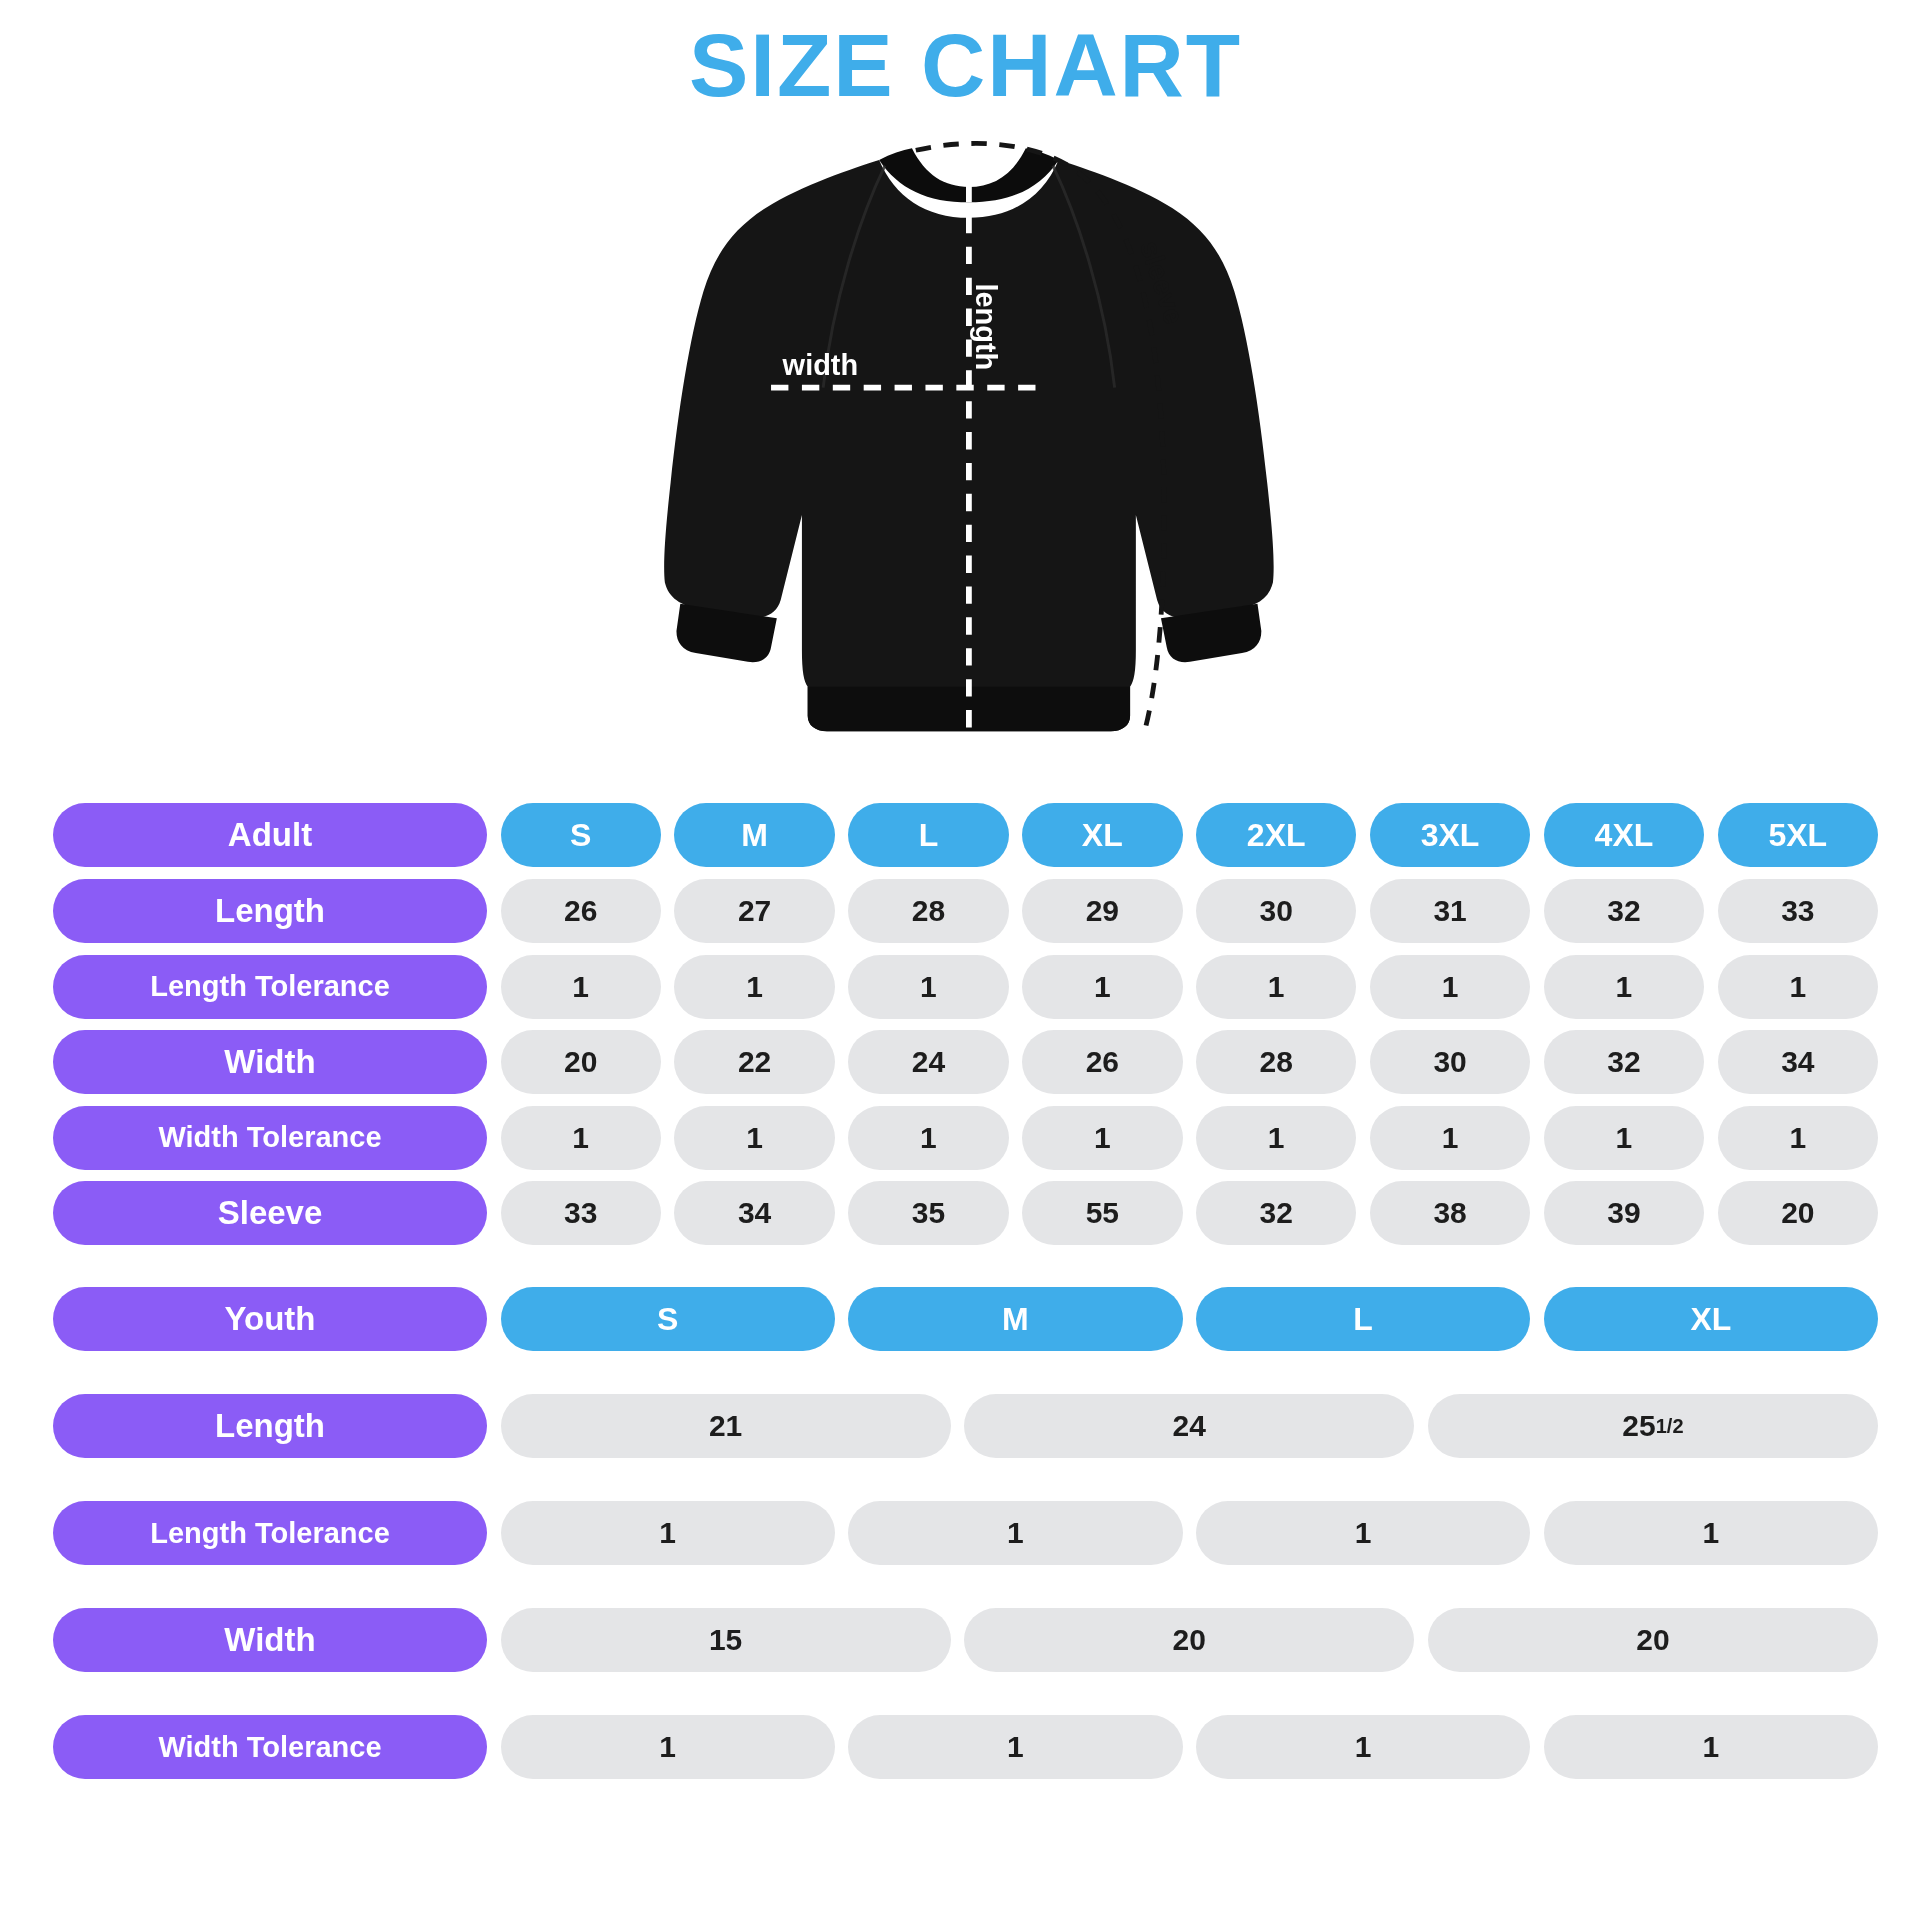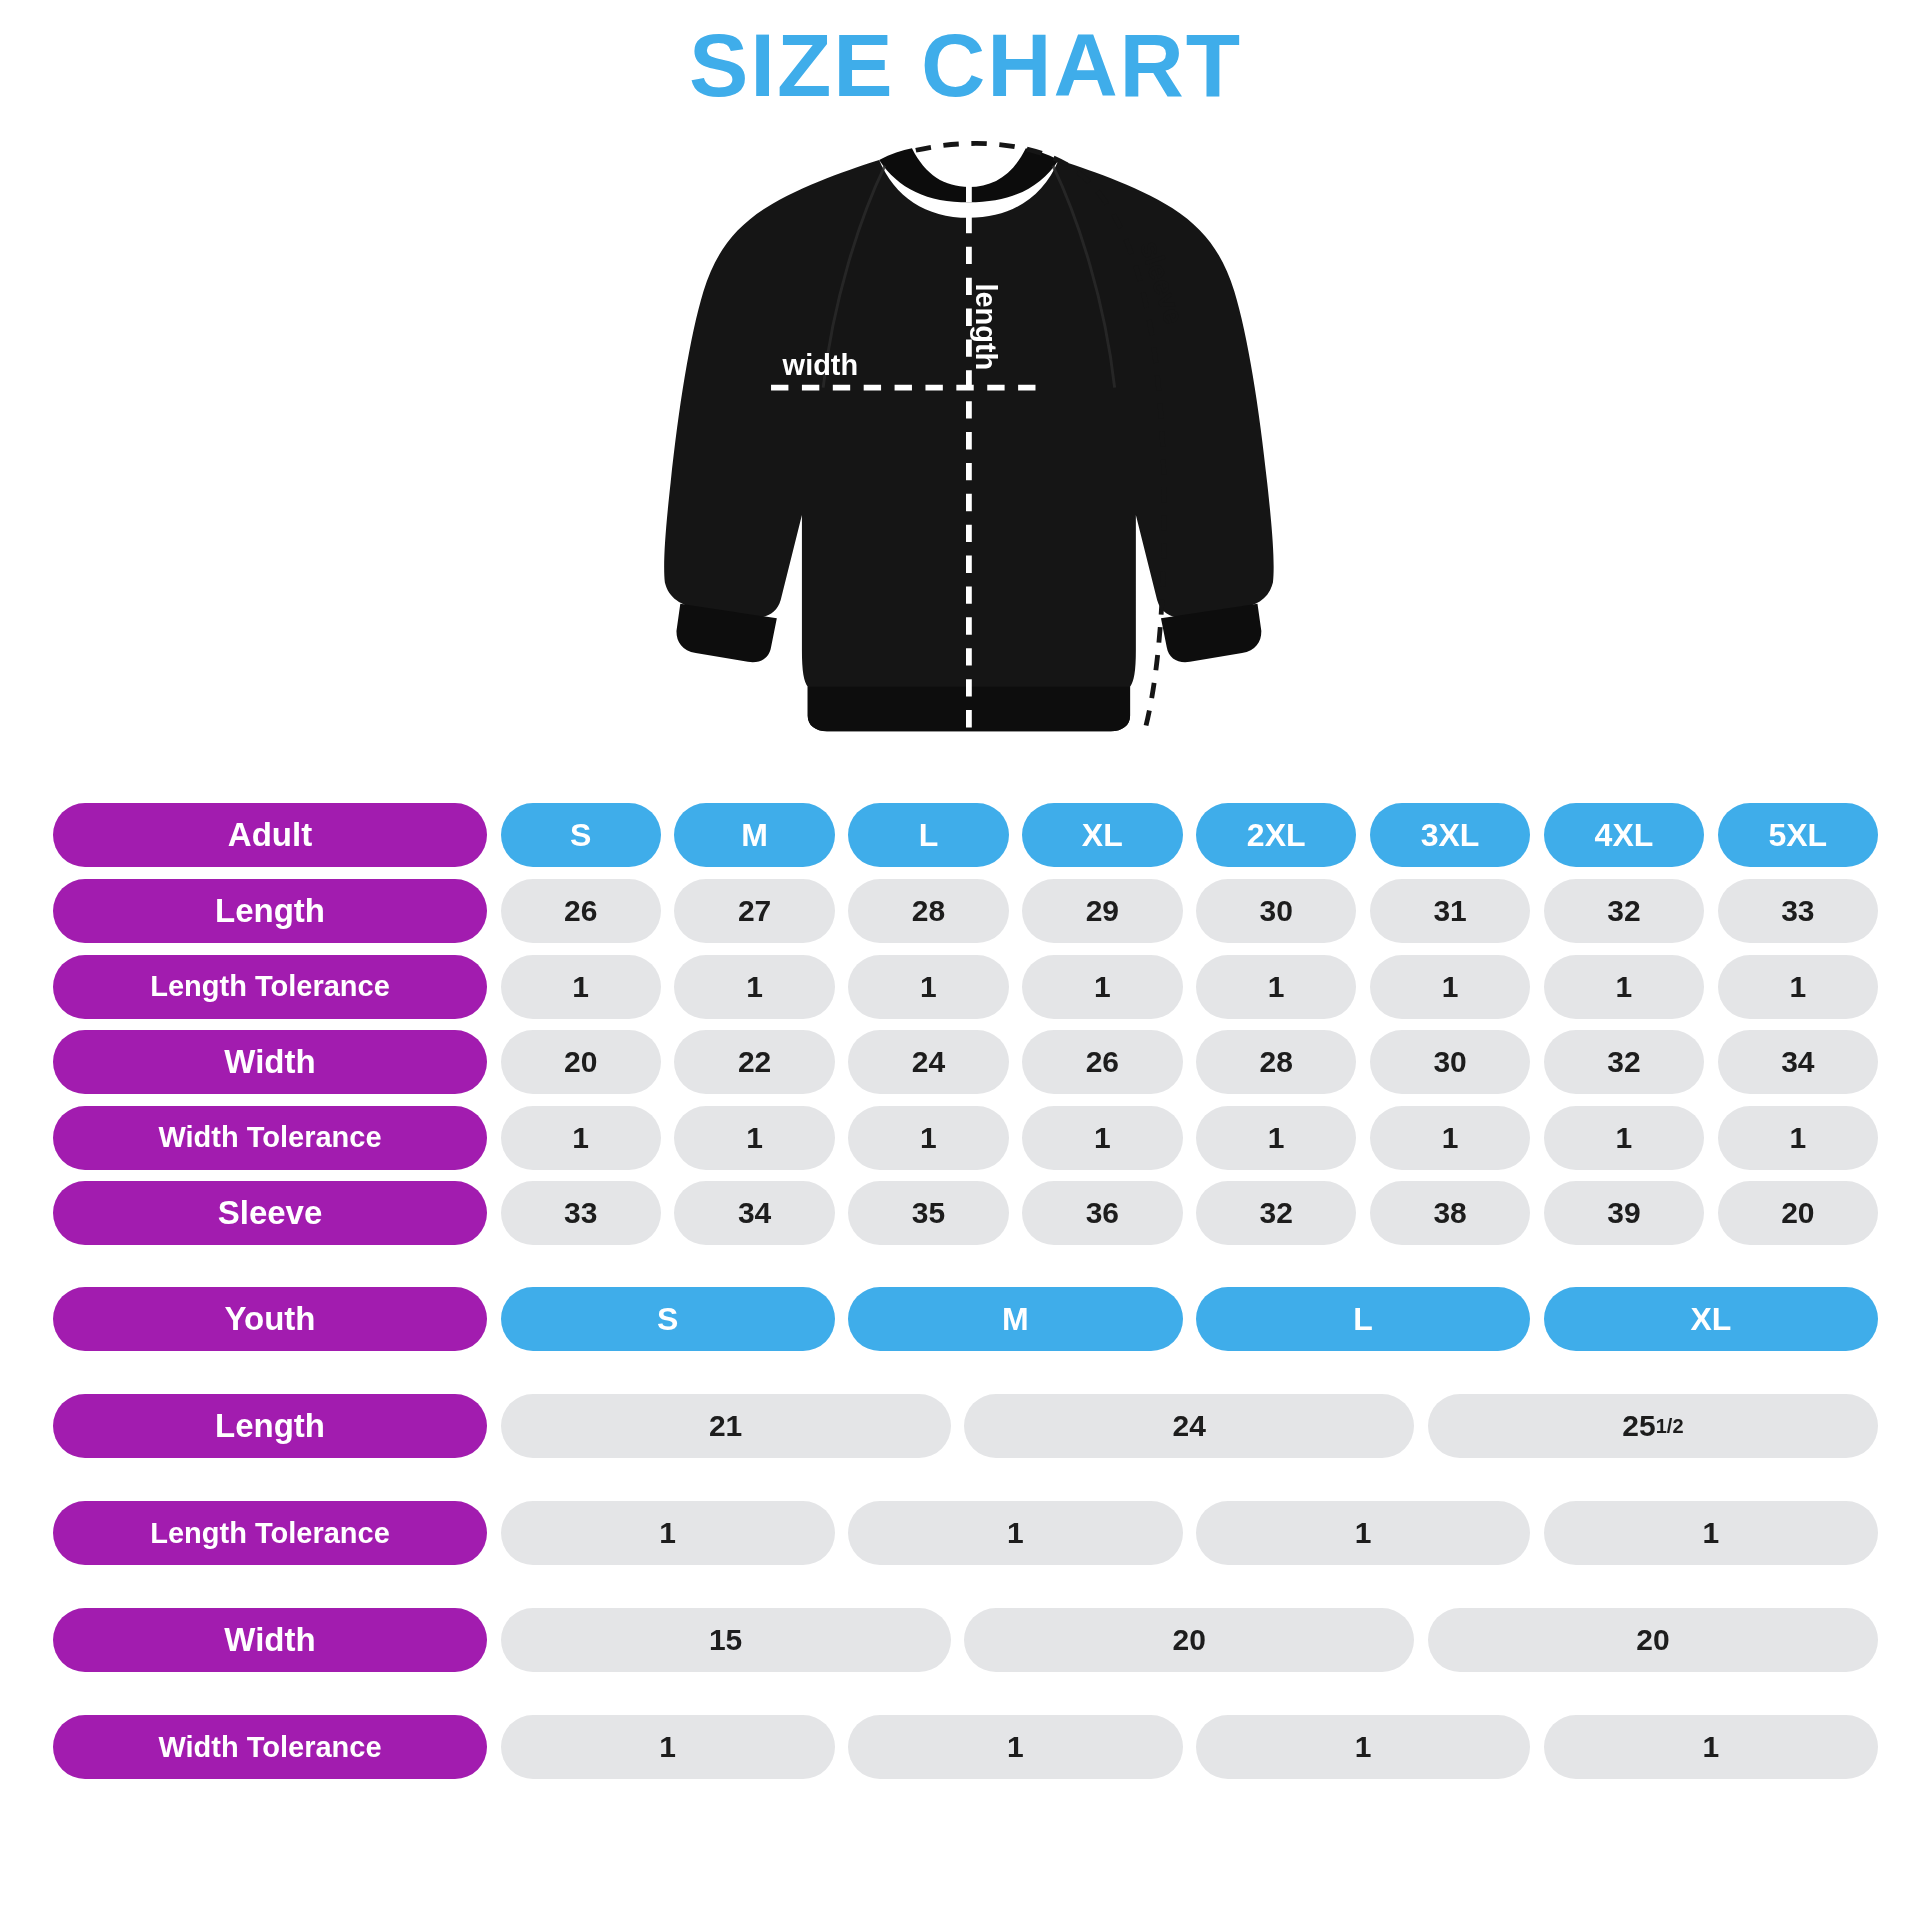--- a/index.html
+++ b/index.html
@@ -58,21 +58,21 @@
   .table.youth { margin-top: 42px; gap: 43px; }
 
   .row {
     display: flex;
     align-items: stretch;
     gap: 13.5px;
     height: 64px;
   }
   .rowlabel {
     flex: 0 0 434px;
-    background: #a21caf;
+    background: #8b5cf6;
     border-radius: 32px;
     color: #ffffff;
     font-weight: bold;
     font-size: 29px;
     display: flex;
     align-items: center;
     justify-content: center;
     text-align: left;
   }
   .rowlabel.big { font-size: 33px; }
@@ -242,21 +242,21 @@
         <div class="cell">1</div>
       </div>
     </div>
 
     <div class="row">
       <div class="rowlabel big">Sleeve</div>
       <div class="cells">
         <div class="cell">33</div>
         <div class="cell">34</div>
         <div class="cell">35</div>
-        <div class="cell">36</div>
+        <div class="cell">55</div>
         <div class="cell">32</div>
         <div class="cell">38</div>
         <div class="cell">39</div>
         <div class="cell">20</div>
       </div>
     </div>
 
   </div>
 
   <div class="table youth">

